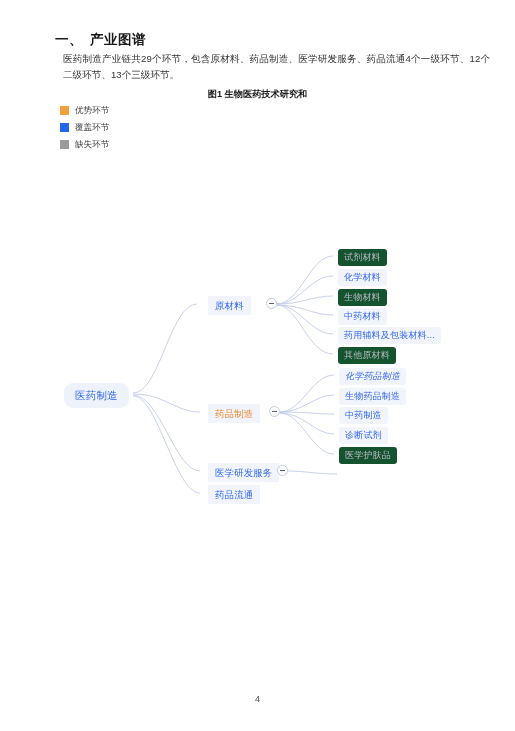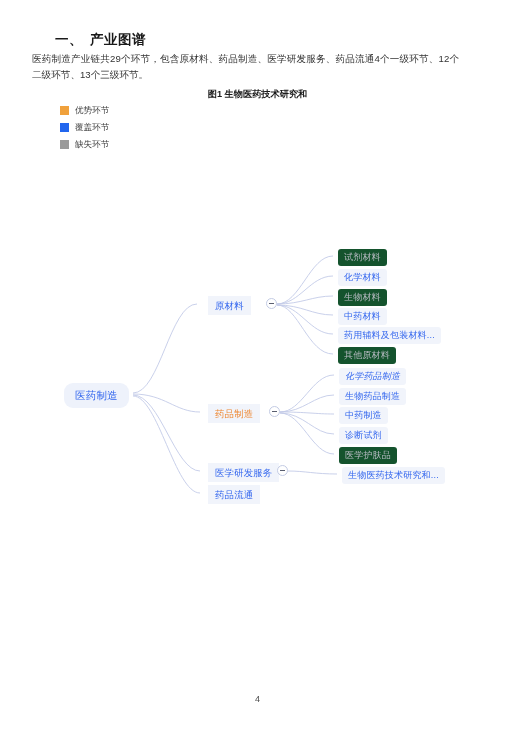--- a/index.html
+++ b/index.html
@@ -29,21 +29,21 @@
     font-size: 13.5px;
     font-weight: bold;
     letter-spacing: 0.5px;
     color: #1a1a1a;
     white-space: nowrap;
   }
   .heading .h-num { margin-right: 7px; }
 
   .body-text {
     position: absolute;
-    left: 32px;
+    left: 63px;
     top: 51px;
     width: 427px;
     font-size: 9.6px;
     line-height: 16px;
     color: #333333;
     text-align: justify;
   }
 
   .fig-caption {
     position: absolute;
@@ -263,17 +263,14 @@
   <div class="mm-node c-blue" style="left:339px; top:407px;">
     <span>中药制造</span>
   </div>
   <div class="mm-node c-blue" style="left:339px; top:427px;">
     <span>诊断试剂</span>
   </div>
   <div class="mm-node c-gray" style="left:339px; top:447px;">
     <span>医学护肤品</span>
   </div>
 
-  <div class="mm-node c-blue" style="left:342px; top:467px;">
-    <span>生物医药技术研究和...</span>
-  </div>
 
 </div>
 
 </body></html>

